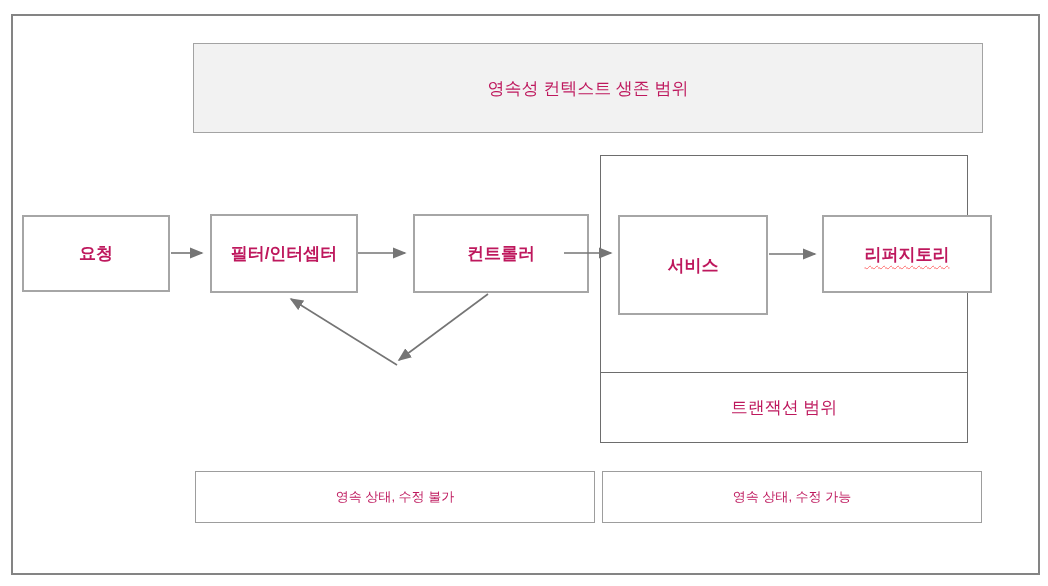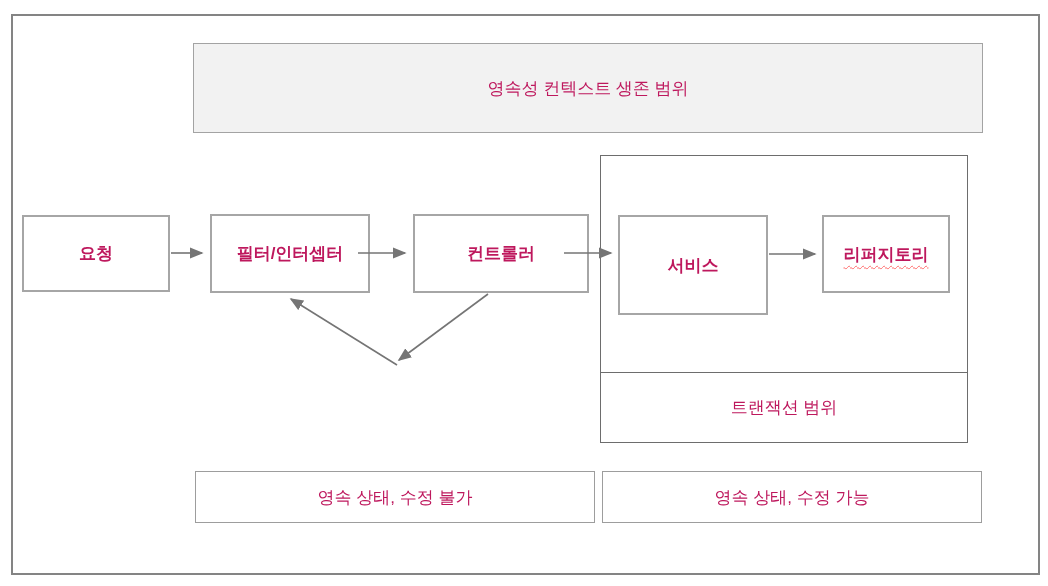--- a/index.html
+++ b/index.html
@@ -36,24 +36,24 @@
     border: 1.5px solid #a3a3a3;
     font-size: 17px;
   }
   .node {
     background: #ffffff;
     border: 2px solid #a6a6a6;
     font-size: 17px;
     font-weight: bold;
   }
   .node-request    { left: 22px;  top: 215px; width: 148px; height: 77px; }
-  .node-filter     { left: 210px; top: 214px; width: 160px; height: 79px; }
+  .node-filter     { left: 210px; top: 214px; width: 148px; height: 79px; }
   .node-controller { left: 413px; top: 214px; width: 176px; height: 79px; }
   .node-service    { left: 618px; top: 215px; width: 150px; height: 100px; z-index: 3; }
-  .node-repository { left: 822px; top: 215px; width: 128px; height: 78px; z-index: 3; }
+  .node-repository { left: 822px; top: 215px; width: 170px; height: 78px; z-index: 3; }
   .node-viewapi    { left: 312px; top: 367px; width: 150px; height: 76px; }
   .txn-container {
     left: 600px; top: 155px;
     width: 368px; height: 288px;
     border: 1.5px solid #6d6d6d;
     background: #ffffff;
     z-index: 2;
   }
   .txn-label-strip {
     position: absolute;
@@ -61,21 +61,21 @@
     height: 69px;
     border-top: 1.5px solid #6d6d6d;
     display: flex;
     align-items: center;
     justify-content: center;
     font-size: 17px;
   }
   .footer-box {
     background: #ffffff;
     border: 1.5px solid #9d9d9d;
-    font-size: 17px;
+    font-size: 13px;
   }
   .footer-left  { left: 195px; top: 471px; width: 400px; height: 52px; }
   .footer-right { left: 602px; top: 471px; width: 380px; height: 52px; }
   .arrows-layer {
     position: absolute;
     left: 0; top: 0;
     width: 1048px; height: 586px;
     pointer-events: none;
     z-index: 5;
   }

